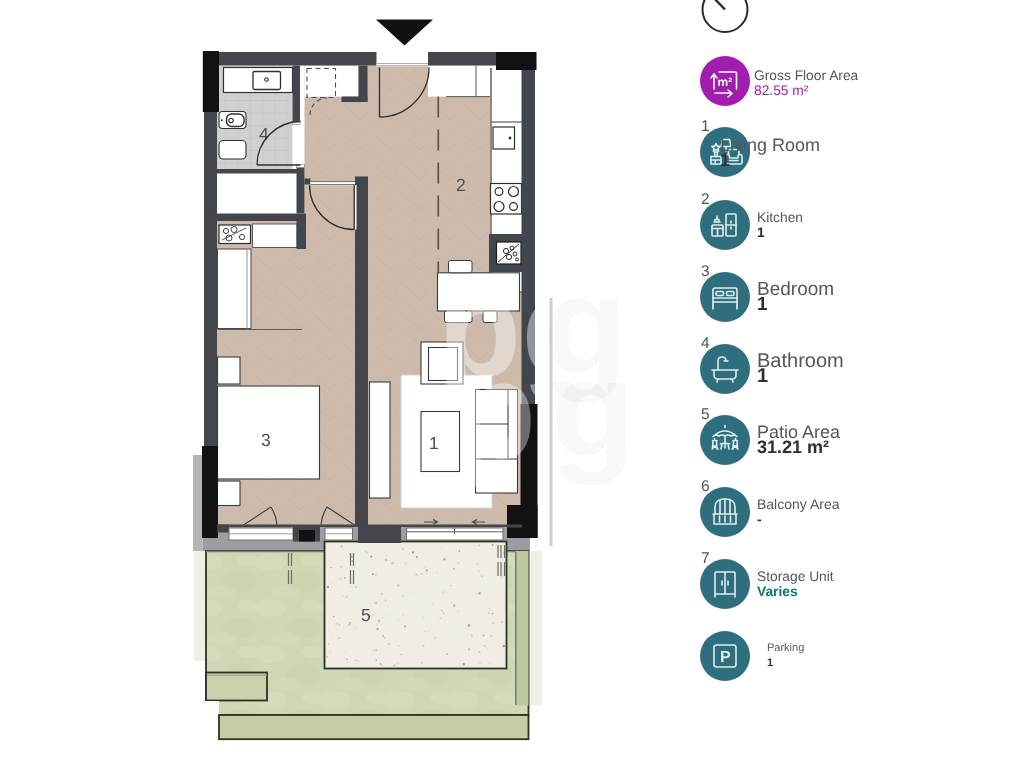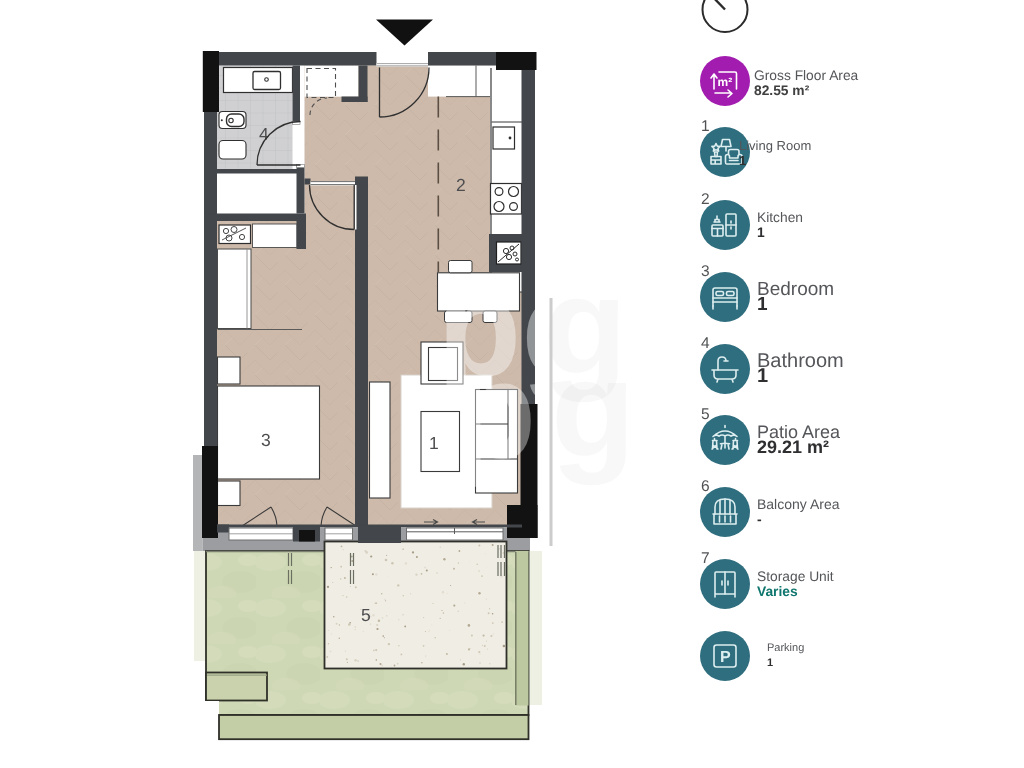--- a/index.html
+++ b/index.html
@@ -408,36 +408,36 @@
 </svg>
 
 <div style="position:absolute;left:699.5px;top:55.5px;width:50px;height:50px;border-radius:50%;background:#a21caf">
     <svg width="50" height="50" viewBox="-25 -25 50 50" style="position:absolute;left:0;top:0">
       <path d="M-6 -9 H10 Q11.5 -9 11.5 -7.5 V8" fill="none" stroke="#ffffff" stroke-width="1.6" stroke-linecap="round" stroke-linejoin="round"></path>
       <path d="M-11 8 V-6 M-14 -3 L-11 -7 L-8 -3" fill="none" stroke="#ffffff" stroke-width="1.6" stroke-linecap="round" stroke-linejoin="round"></path>
       <path d="M-10 12 H6 M3 9 L7 12.5 L3 16" fill="none" stroke="#ffffff" stroke-width="1.6" stroke-linecap="round" stroke-linejoin="round"></path>
       <text x="-7.5" y="4.5" font-family="Liberation Sans, sans-serif" font-size="12" font-weight="bold" fill="#fff">m²</text>
     </svg>
   </div>
-<div style="position:absolute;left:754px;top:67.7px;font-size:13.8px;line-height:15.2px;color:#55565a">Gross Floor Area<br><span style="font-weight:bold;color:#404040">82.55 m²</span></div>
+<div style="position:absolute;left:754px;top:67.7px;font-size:13.8px;line-height:15.2px;color:#55565a">Gross Floor Area<br><span style="font-weight:normal;color:#a21caf">82.55 m²</span></div>
 
 <div style="position:absolute;left:701px;top:118.0px;width:14px;text-align:left;font-size:15.5px;color:#515254">1</div>
 
 <div style="position:absolute;left:699.5px;top:127.0px;width:50px;height:50px;border-radius:50%;background:#2f6e7e">
     <svg width="50" height="50" viewBox="-25 -25 50 50" style="position:absolute;left:0;top:0">
       <path d="M-2.5 -12.5 H4.5 L6 -5.5 H-4 Z M1 -5.5 V-1" fill="none" stroke="#ddeef0" stroke-width="1.6" stroke-linecap="round" stroke-linejoin="round"></path>
       <path d="M3.5 2 V-0.5 Q3.5 -2.5 5.5 -2.5 H12 Q14 -2.5 14 -0.5 V2" fill="none" stroke="#ddeef0" stroke-width="1.6" stroke-linecap="round" stroke-linejoin="round"></path>
       <path d="M1.5 12 Q0.5 12 0.5 10 V4.5 Q0.5 2.5 2.5 2.5 Q4.5 2.5 4.5 4.5 V6 H13 V4.5 Q13 2.5 15 2.5 Q17 2.5 17 4.5 V10 Q17 12 16 12 Z" fill="none" stroke="#ddeef0" stroke-width="1.6" stroke-linecap="round" stroke-linejoin="round"></path>
       <path d="M4.5 8.5 H13" fill="none" stroke="#ddeef0" stroke-width="1.6" stroke-linecap="round" stroke-linejoin="round"></path>
       <path d="M-14 4.5 H-4 V12 H-14 Z M-13 8 H-5 M-9.8 8 V12" fill="none" stroke="#ddeef0" stroke-width="1.6" stroke-linecap="round" stroke-linejoin="round"></path>
       <path d="M-9 -8.5 L-7.7 -5.8 L-4.9 -5.6 L-7 -3.7 L-6.4 -0.9 L-9 -2.4 L-11.6 -0.9 L-11 -3.7 L-13.1 -5.6 L-10.3 -5.8 Z" fill="none" stroke="#ddeef0" stroke-width="1.6" stroke-linecap="round" stroke-linejoin="round"></path>
       <path d="M-10.5 0 H-7.5 L-8 4.5 H-10 Z" fill="none" stroke="#ddeef0" stroke-width="1.6" stroke-linecap="round" stroke-linejoin="round"></path>
     </svg>
   </div>
-<div style="position:absolute;left:739px;top:137.5px;font-size:13px;line-height:15.2px;color:#55565a">Living Room<br><span style="font-weight:bold;color:#2f2f31">1</span></div>
+<div style="position:absolute;left:720px;top:137.5px;font-size:18px;line-height:15.2px;color:#55565a">Living Room<br><span style="font-weight:bold;color:#2f2f31">1</span></div>
 
 <div style="position:absolute;left:701px;top:190.5px;width:14px;text-align:left;font-size:15.5px;color:#515254">2</div>
 
 <div style="position:absolute;left:699.5px;top:199.5px;width:50px;height:50px;border-radius:50%;background:#2f6e7e">
     <svg width="50" height="50" viewBox="-25 -25 50 50" style="position:absolute;left:0;top:0">
       <rect x="1" y="-11" width="10" height="22" rx="1" fill="none" stroke="#ddeef0" stroke-width="1.6" stroke-linecap="round" stroke-linejoin="round"></rect>
       <path d="M1 0 H11 M6 -4 V-2 M6 2 V4" fill="none" stroke="#ddeef0" stroke-width="1.6" stroke-linecap="round" stroke-linejoin="round"></path>
       <rect x="-13" y="0" width="11" height="11" rx="1" fill="none" stroke="#ddeef0" stroke-width="1.6" stroke-linecap="round" stroke-linejoin="round"></rect>
       <path d="M-13 3.5 H-2 M-7.5 3.5 V11" fill="none" stroke="#ddeef0" stroke-width="1.6" stroke-linecap="round" stroke-linejoin="round"></path>
       <path d="M-11 -3 H-5 M-10 -3 V-5.5 H-6 V-3 M-8 -9 V-6" fill="none" stroke="#ddeef0" stroke-width="1.6" stroke-linecap="round" stroke-linejoin="round"></path>
@@ -470,21 +470,21 @@
 <div style="position:absolute;left:701px;top:405.5px;width:14px;text-align:left;font-size:15.5px;color:#515254">5</div>
 
 <div style="position:absolute;left:699.5px;top:414.5px;width:50px;height:50px;border-radius:50%;background:#2f6e7e">
     <svg width="50" height="50" viewBox="-25 -25 50 50" style="position:absolute;left:0;top:0">
       <path d="M0 -14.5 V-12.5 M-12 -3.5 Q0 -14.5 12 -3.5 M-12 -3.5 Q-9 -6 -6 -3.8 Q-3 -6.2 0 -4 Q3 -6.2 6 -3.8 Q9 -6 12 -3.5 M0 -4 V8" fill="none" stroke="#ddeef0" stroke-width="1.6" stroke-linecap="round" stroke-linejoin="round"></path>
       <path d="M-4.5 3.8 Q0 2.6 4.5 3.8 M-3 4 L-4 9 M3 4 L4 9" fill="none" stroke="#ddeef0" stroke-width="1.6" stroke-linecap="round" stroke-linejoin="round"></path>
       <path d="M-12.5 0.5 H-8 M-10.5 0.5 V-1.5 M-12 0.5 L-12.5 9 M-8.5 0.5 L-8 9 M-12 5 L-7 9 M-8.5 5 L-13 9" fill="none" stroke="#ddeef0" stroke-width="1.6" stroke-linecap="round" stroke-linejoin="round"></path>
       <path d="M8 0.5 H12.5 M10.5 0.5 V-1.5 M8.5 0.5 L8 9 M12 0.5 L12.5 9 M8.5 5 L13 9 M12 5 L7 9" fill="none" stroke="#ddeef0" stroke-width="1.6" stroke-linecap="round" stroke-linejoin="round"></path>
     </svg>
   </div>
-<div style="position:absolute;left:757px;top:425.0px;font-size:18px;line-height:15.2px;color:#55565a">Patio Area<br><span style="font-weight:bold;color:#2f2f31">29.21 m²</span></div>
+<div style="position:absolute;left:757px;top:425.0px;font-size:18px;line-height:15.2px;color:#55565a">Patio Area<br><span style="font-weight:bold;color:#2f2f31">31.21 m²</span></div>
 
 <div style="position:absolute;left:701px;top:477.5px;width:14px;text-align:left;font-size:15.5px;color:#515254">6</div>
 
 <div style="position:absolute;left:699.5px;top:486.5px;width:50px;height:50px;border-radius:50%;background:#2f6e7e">
     <svg width="50" height="50" viewBox="-25 -25 50 50" style="position:absolute;left:0;top:0">
       <path d="M-10 2 V-5 Q-10 -13 0 -13 Q10 -13 10 -5 V2" fill="none" stroke="#ddeef0" stroke-width="1.6" stroke-linecap="round" stroke-linejoin="round"></path>
       <path d="M0 -13 V2 M-5 -11.5 V2 M5 -11.5 V2" fill="none" stroke="#ddeef0" stroke-width="1.6" stroke-linecap="round" stroke-linejoin="round"></path>
       <path d="M-12 2 H12 M-11 2 V12 M11 2 V12 M-11 12 H11 M-5.5 4 V10 M0 4 V10 M5.5 4 V10" fill="none" stroke="#ddeef0" stroke-width="1.6" stroke-linecap="round" stroke-linejoin="round"></path>
     </svg>
   </div>

